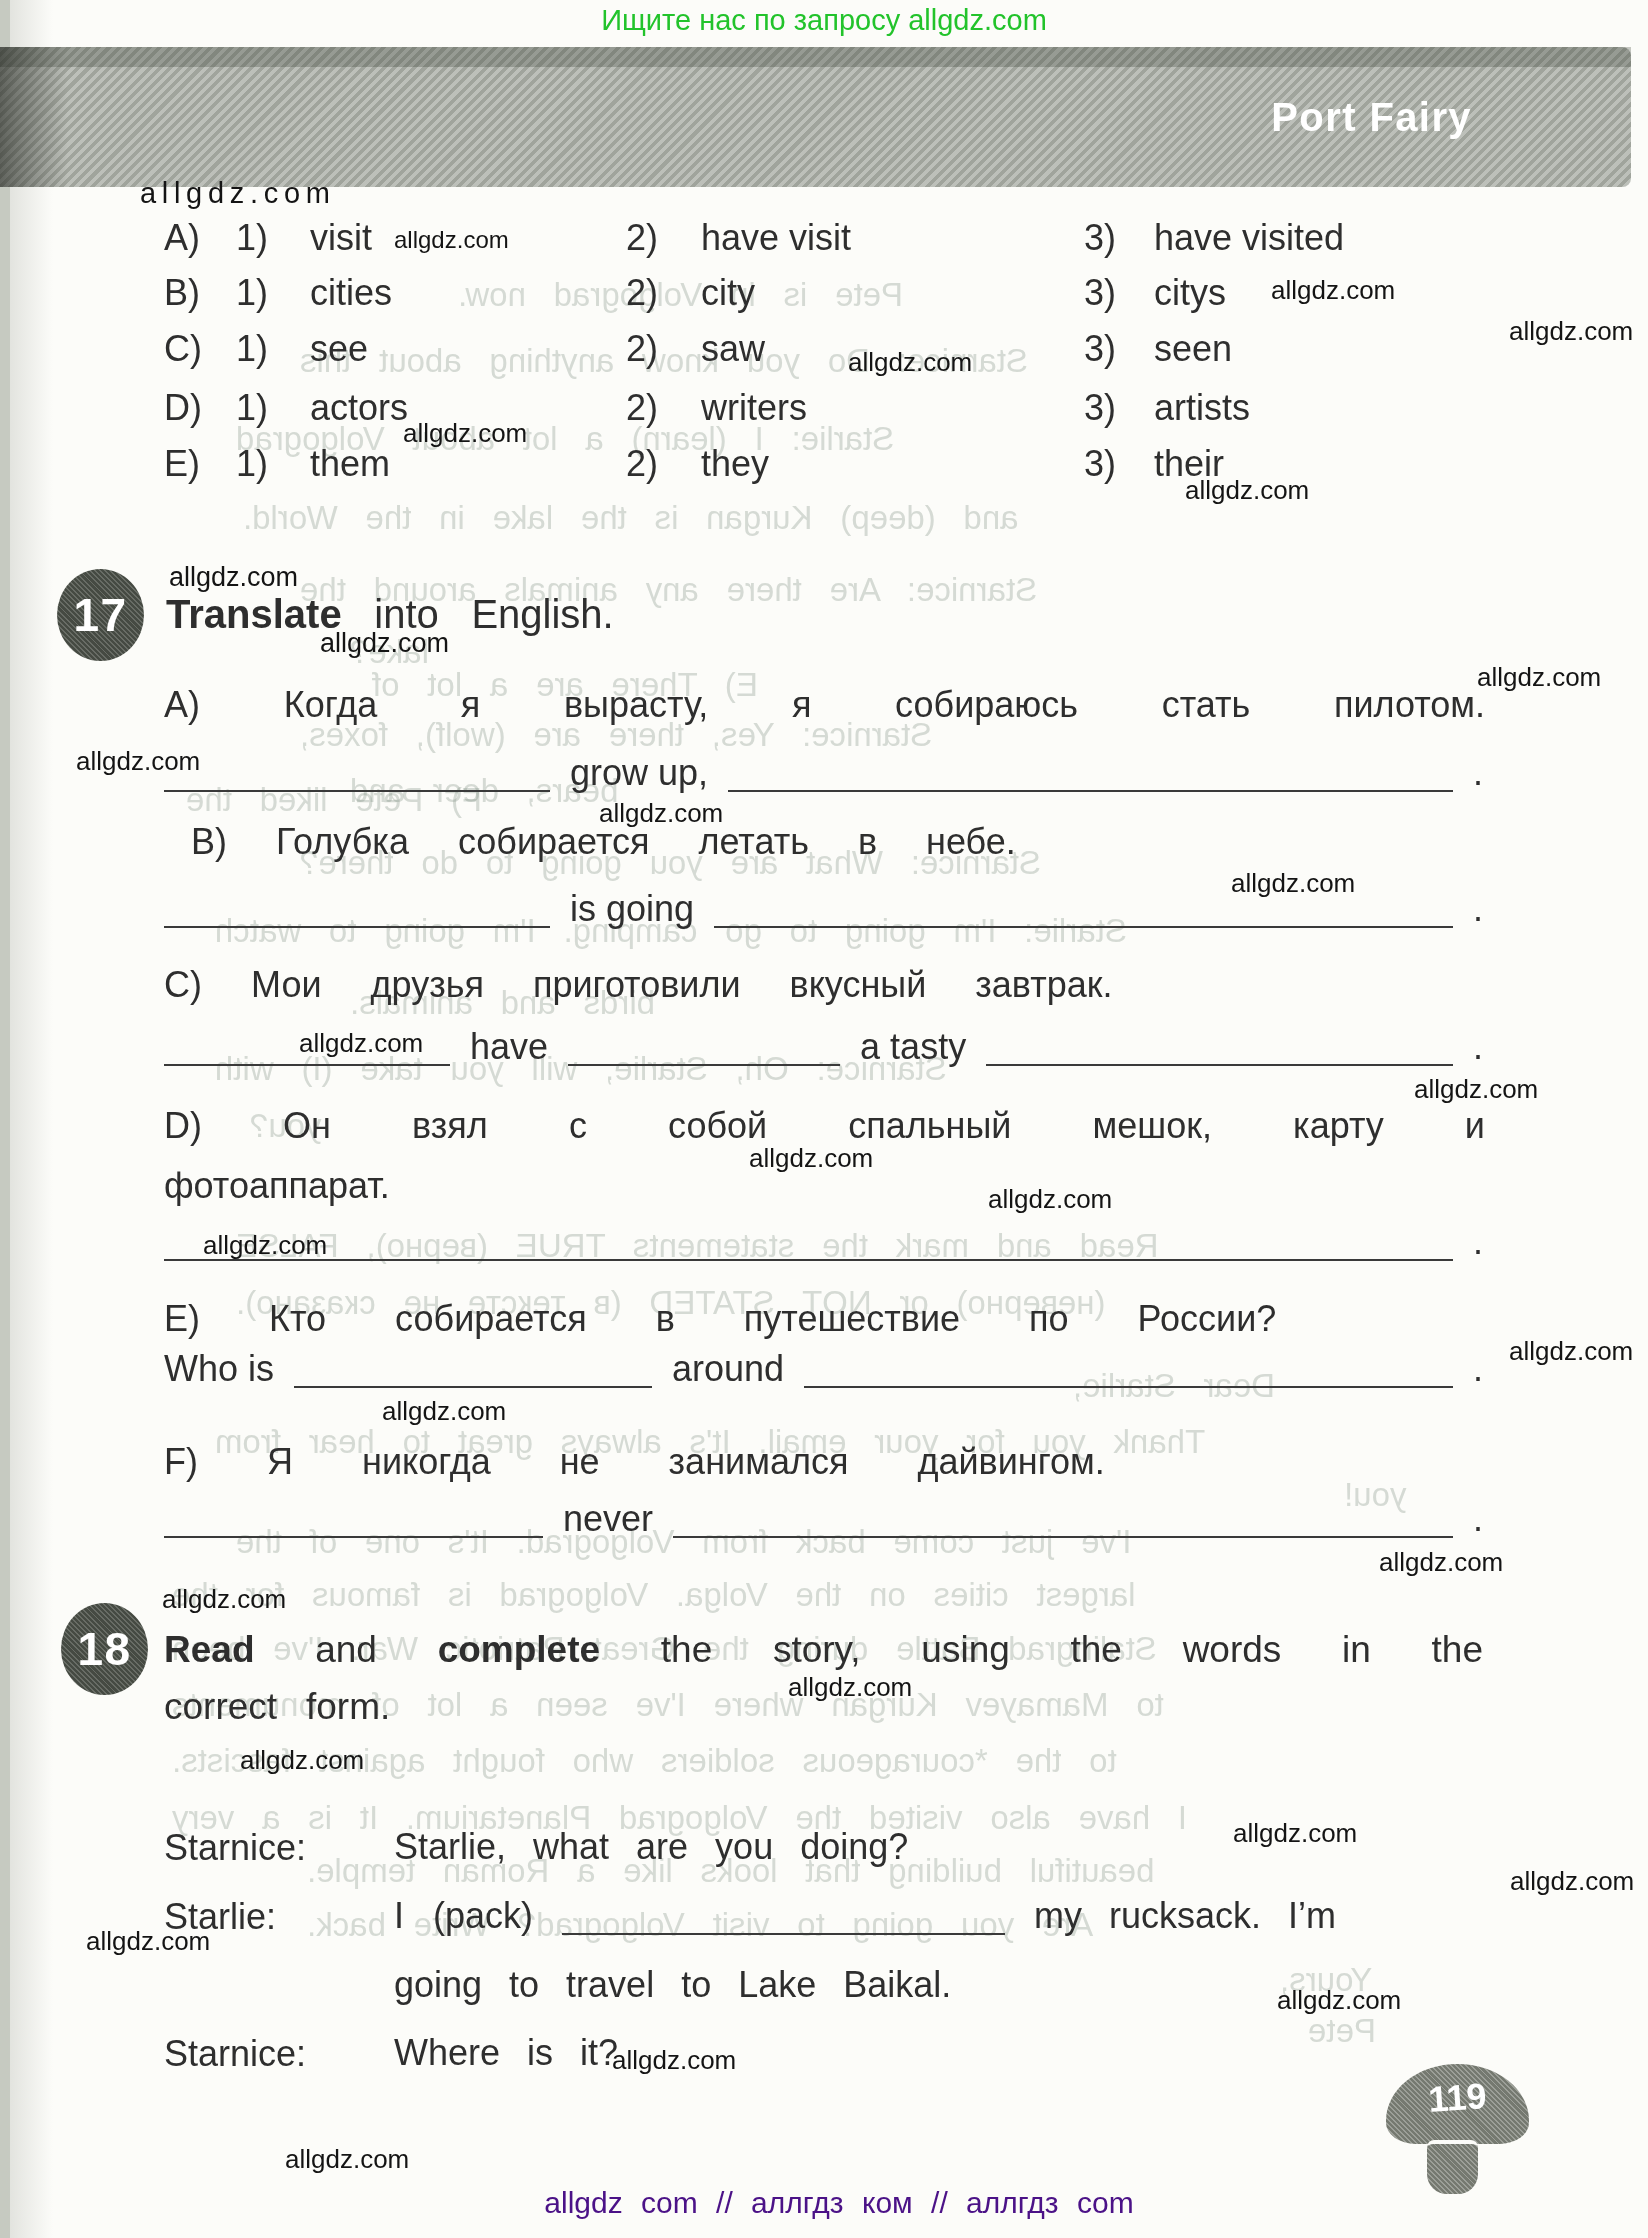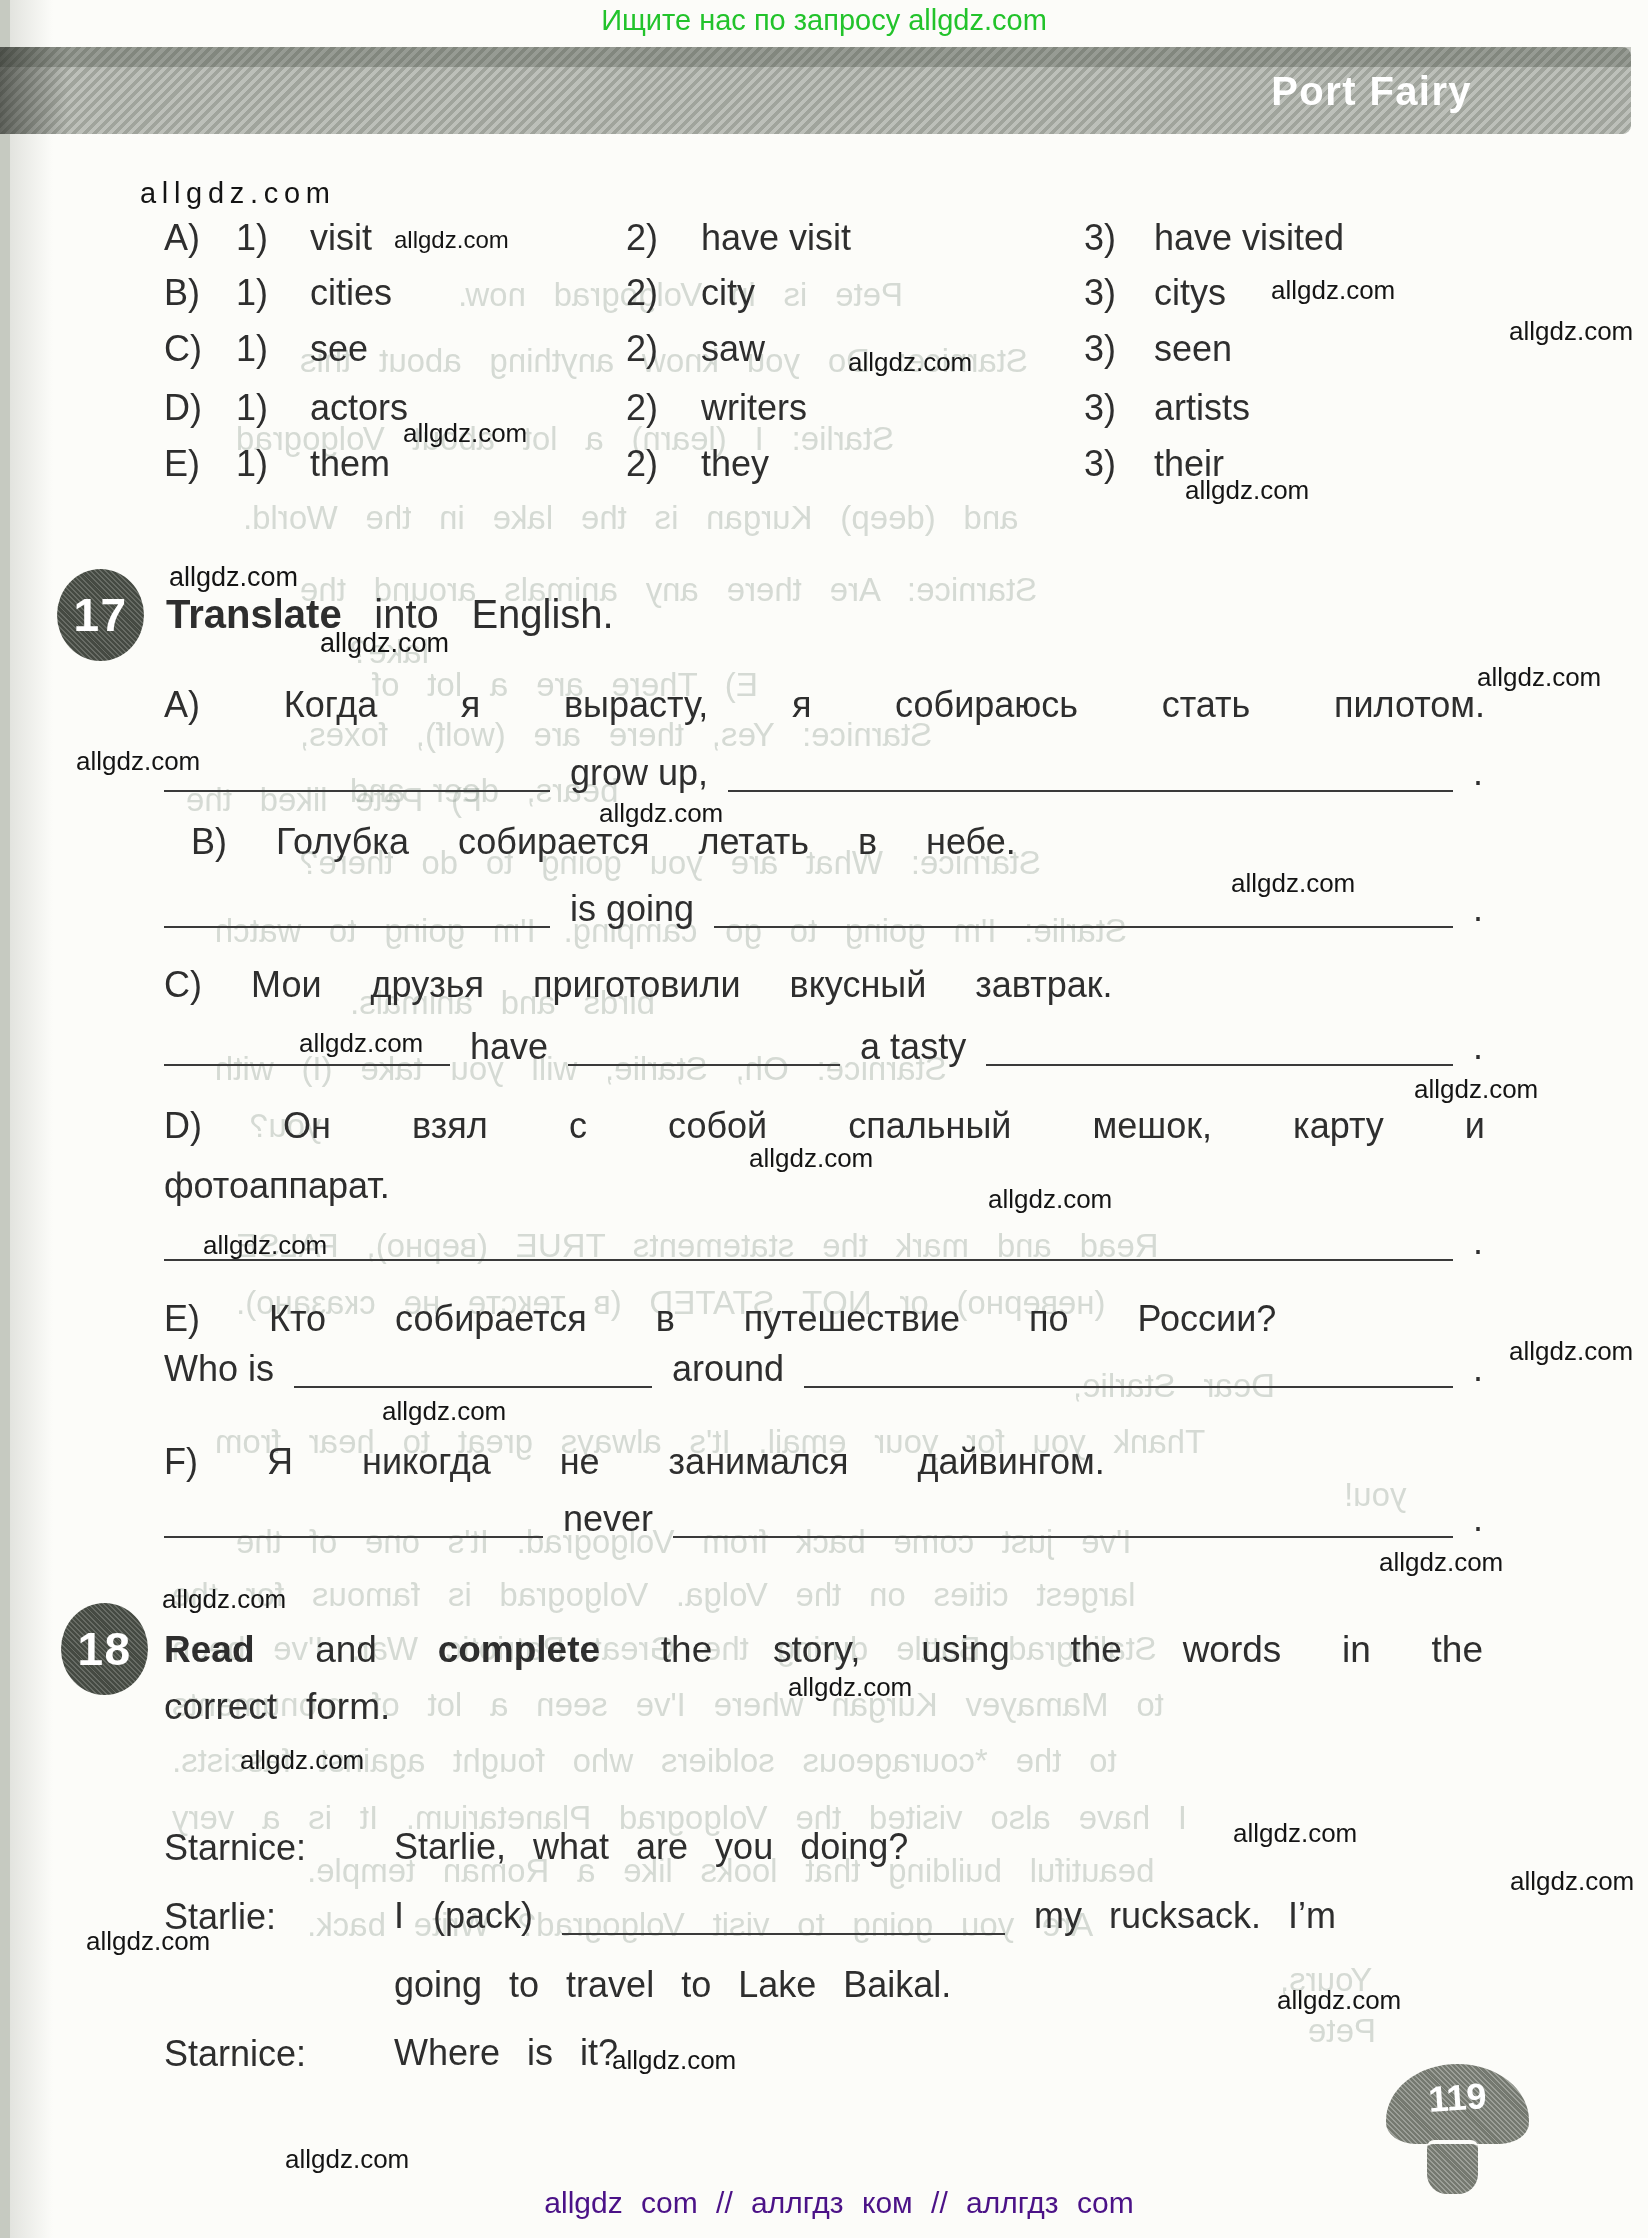--- a/index.html
+++ b/index.html
@@ -2,21 +2,21 @@
 <html style="font-size:11.4px"><head>
 <meta charset="utf-8">
 <style>
   html,body{margin:0;padding:0;background:#d8d8d4;}
   .page{position:relative;width:1648px;height:2239px;background:#fcfcf9;overflow:hidden;
         font-family:"Liberation Sans", sans-serif;color:#2e2e2e;}
   .edge-strip{position:absolute;left:0;top:0;width:10px;height:100%;background:#c6cac1;}
   .edge-fade{position:absolute;left:10px;top:0;width:43px;height:100%;
              background:linear-gradient(90deg,rgba(150,155,145,.25),rgba(150,155,145,0));}
   .promo{position:absolute;top:4.3px;left:0;width:100%;text-align:center;font-size:29px;font-weight:500;}
-  .banner{position:absolute;left:0;top:47px;width:1631px;height:87px;
+  .banner{position:absolute;left:0;top:47px;width:1631px;height:140px;
           background:#aaaea6;
           background-image:repeating-linear-gradient(135deg,rgba(255,255,255,.22) 0 3.6px,rgba(0,0,0,.06) 3.6px 7.2px);
           border-radius:0 8.6px 8.6px 0;}
   .banner-topband{position:absolute;left:0;top:0;width:100%;height:20px;background:rgba(55,60,52,.28);}
   .banner-gutter{position:absolute;left:0;top:0;width:68px;height:100%;
                  background:linear-gradient(90deg,rgba(35,38,32,.6),rgba(35,38,32,0));}
   .banner-title{position:absolute;right:159px;top:50%;transform:translateY(-48%);
                 font-size:40px;font-weight:bold;color:#ffffff;letter-spacing:1.4px;white-space:nowrap;}
   .wm{position:absolute;color:#141414;font-size:26px;white-space:nowrap;}
   .bleed{position:absolute;color:rgba(123,139,126,0.30);font-size:33px;white-space:nowrap;

